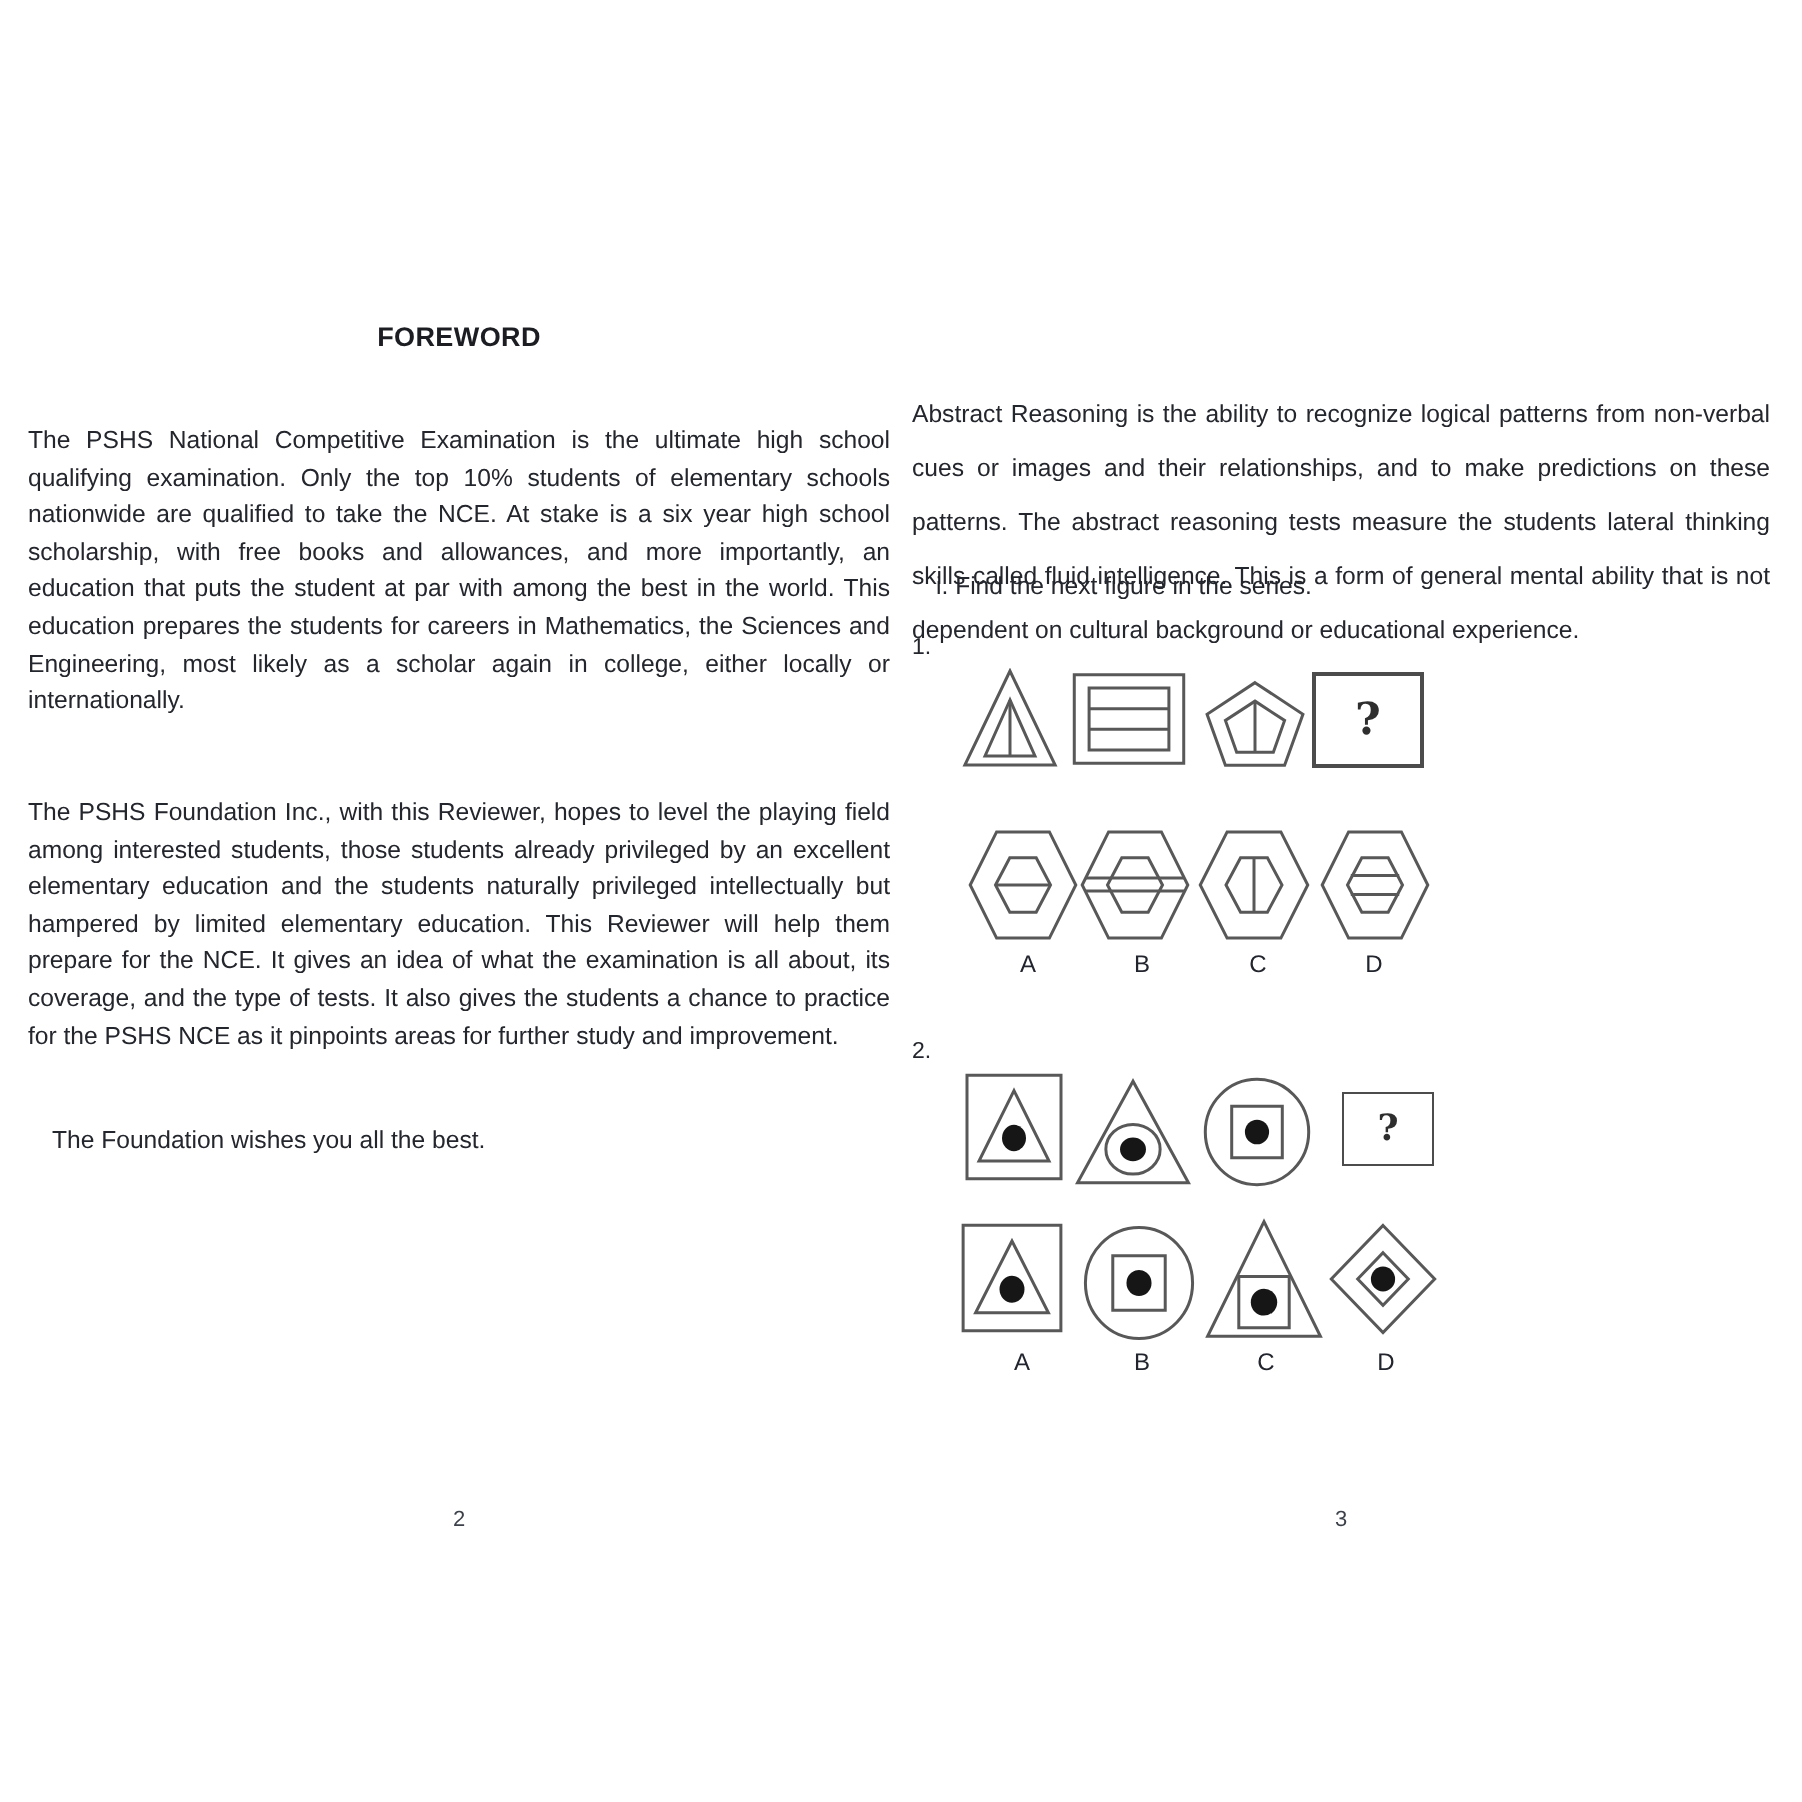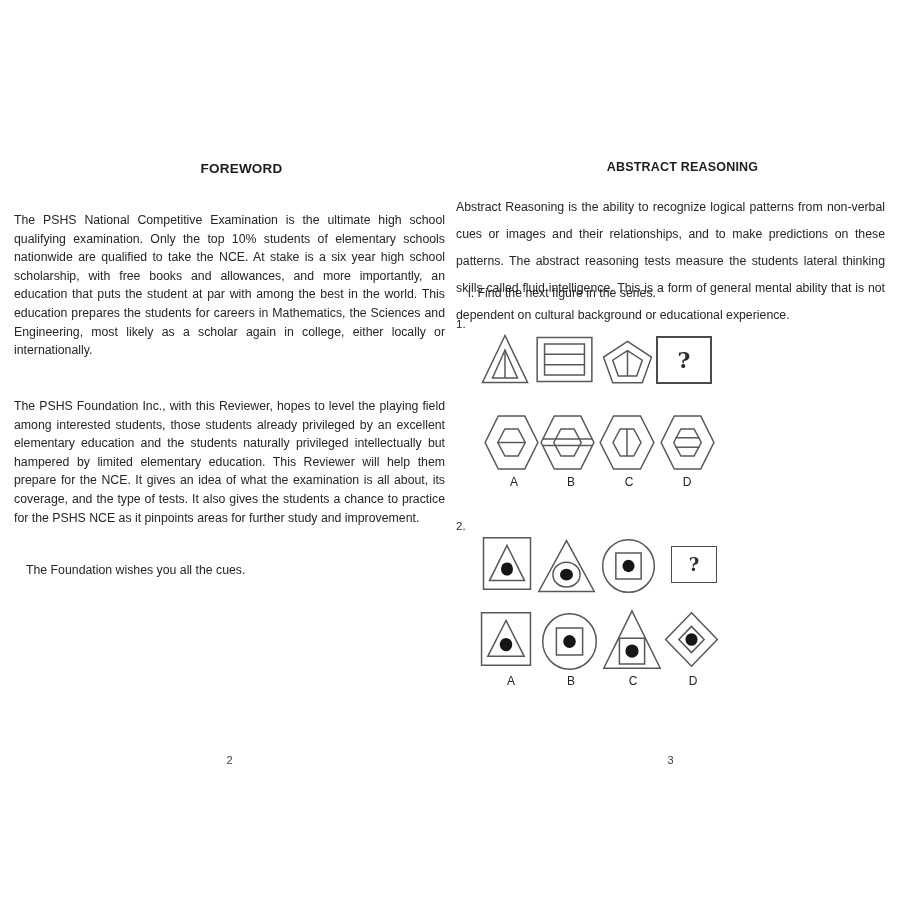--- a/index.html
+++ b/index.html
@@ -5,21 +5,21 @@
   html,body{margin:0;padding:0;}
   body{
     width:901px;height:901px;position:relative;background:#ffffff;overflow:hidden;
     font-family:"Liberation Sans","DejaVu Sans",sans-serif;
     color:#26282e;
   }
   .page{position:absolute;top:0;height:901px;}
   #left-page{left:14px;width:431px;}
   #right-page{left:456px;width:429px;}
   .doc-title{
-    position:absolute;left:12px;width:100%;text-align:center;
+    position:absolute;left:0;width:100%;text-align:center;
     font-weight:bold;color:#1b1d22;letter-spacing:.2px;
   }
   #left-page .doc-title{top:161px;font-size:13.5px;}
   #right-page .doc-title{top:160px;font-size:12.5px;}
   .para{
     position:absolute;left:0;width:100%;
     font-size:12.3px;line-height:18.6px;text-align:justify;
     color:#24262d;
   }
   #right-page .para{line-height:27px;}
@@ -46,26 +46,25 @@
     font-size:11px;color:#3c4049;
   }
 </style>
 </head>
 <body>
 
 <div class="page" id="left-page">
   <div class="doc-title">FOREWORD</div>
   <div class="para" style="top:211px;">The PSHS National Competitive Examination is the ultimate high school qualifying examination.  Only  the top 10% students of elementary schools nationwide are qualified to take the NCE.  At stake is a six year high school scholarship, with free books and allowances, and more importantly, an education that puts the student at par with among the best in the world.  This education prepares the students for careers in Mathematics, the Sciences and Engineering, most likely as a scholar again in college, either locally or internationally.</div>
   <div class="para" style="top:397px;">The PSHS Foundation Inc., with this Reviewer, hopes to level the playing field among interested students, those students already privileged by an excellent elementary education and the students naturally privileged intellectually but hampered by limited elementary education. This Reviewer will help them prepare for the NCE. It gives an idea of what the examination is all about, its coverage, and the type of tests.  It also gives the students a chance to practice for the PSHS NCE as it pinpoints areas for further study and improvement.</div>
-  <div class="plain-line" style="top:563px;">The Foundation wishes you all the cues.</div>
+  <div class="plain-line" style="top:563px;">The Foundation wishes you all the best.</div>
   <div class="page-number" style="top:754px;">2</div>
 </div>
 
 <div class="page" id="right-page">
-  <div class="doc-title">ABSTRACT REASONING</div>
   <div class="para" style="top:194px;">Abstract Reasoning is the ability to recognize logical patterns from non-verbal cues or images and their relationships, and to make predictions on these patterns. The abstract reasoning tests measure the students lateral thinking skills called fluid intelligence. This is a form of general mental ability that is not dependent on cultural background or educational experience.</div>
   <div class="plain-line" style="top:286px;">i. Find the next figure in the series.</div>
 
   <div class="q-number" style="left:0;top:318px;">1.</div>
 
   <div class="fig" style="left:25px;top:334px;width:48px;height:50px;">
       <svg viewBox="0 0 100 100" preserveAspectRatio="none">
         <polygon points="50,3 3,97 97,97" fill="none" stroke="#585858" stroke-width="1.5" vector-effect="non-scaling-stroke"></polygon>
         <polygon points="50,32 24,88 76,88" fill="none" stroke="#585858" stroke-width="1.5" vector-effect="non-scaling-stroke"></polygon>
         <line x1="50" y1="32" x2="50" y2="88" fill="none" stroke="#585858" stroke-width="1.5" vector-effect="non-scaling-stroke"></line>

